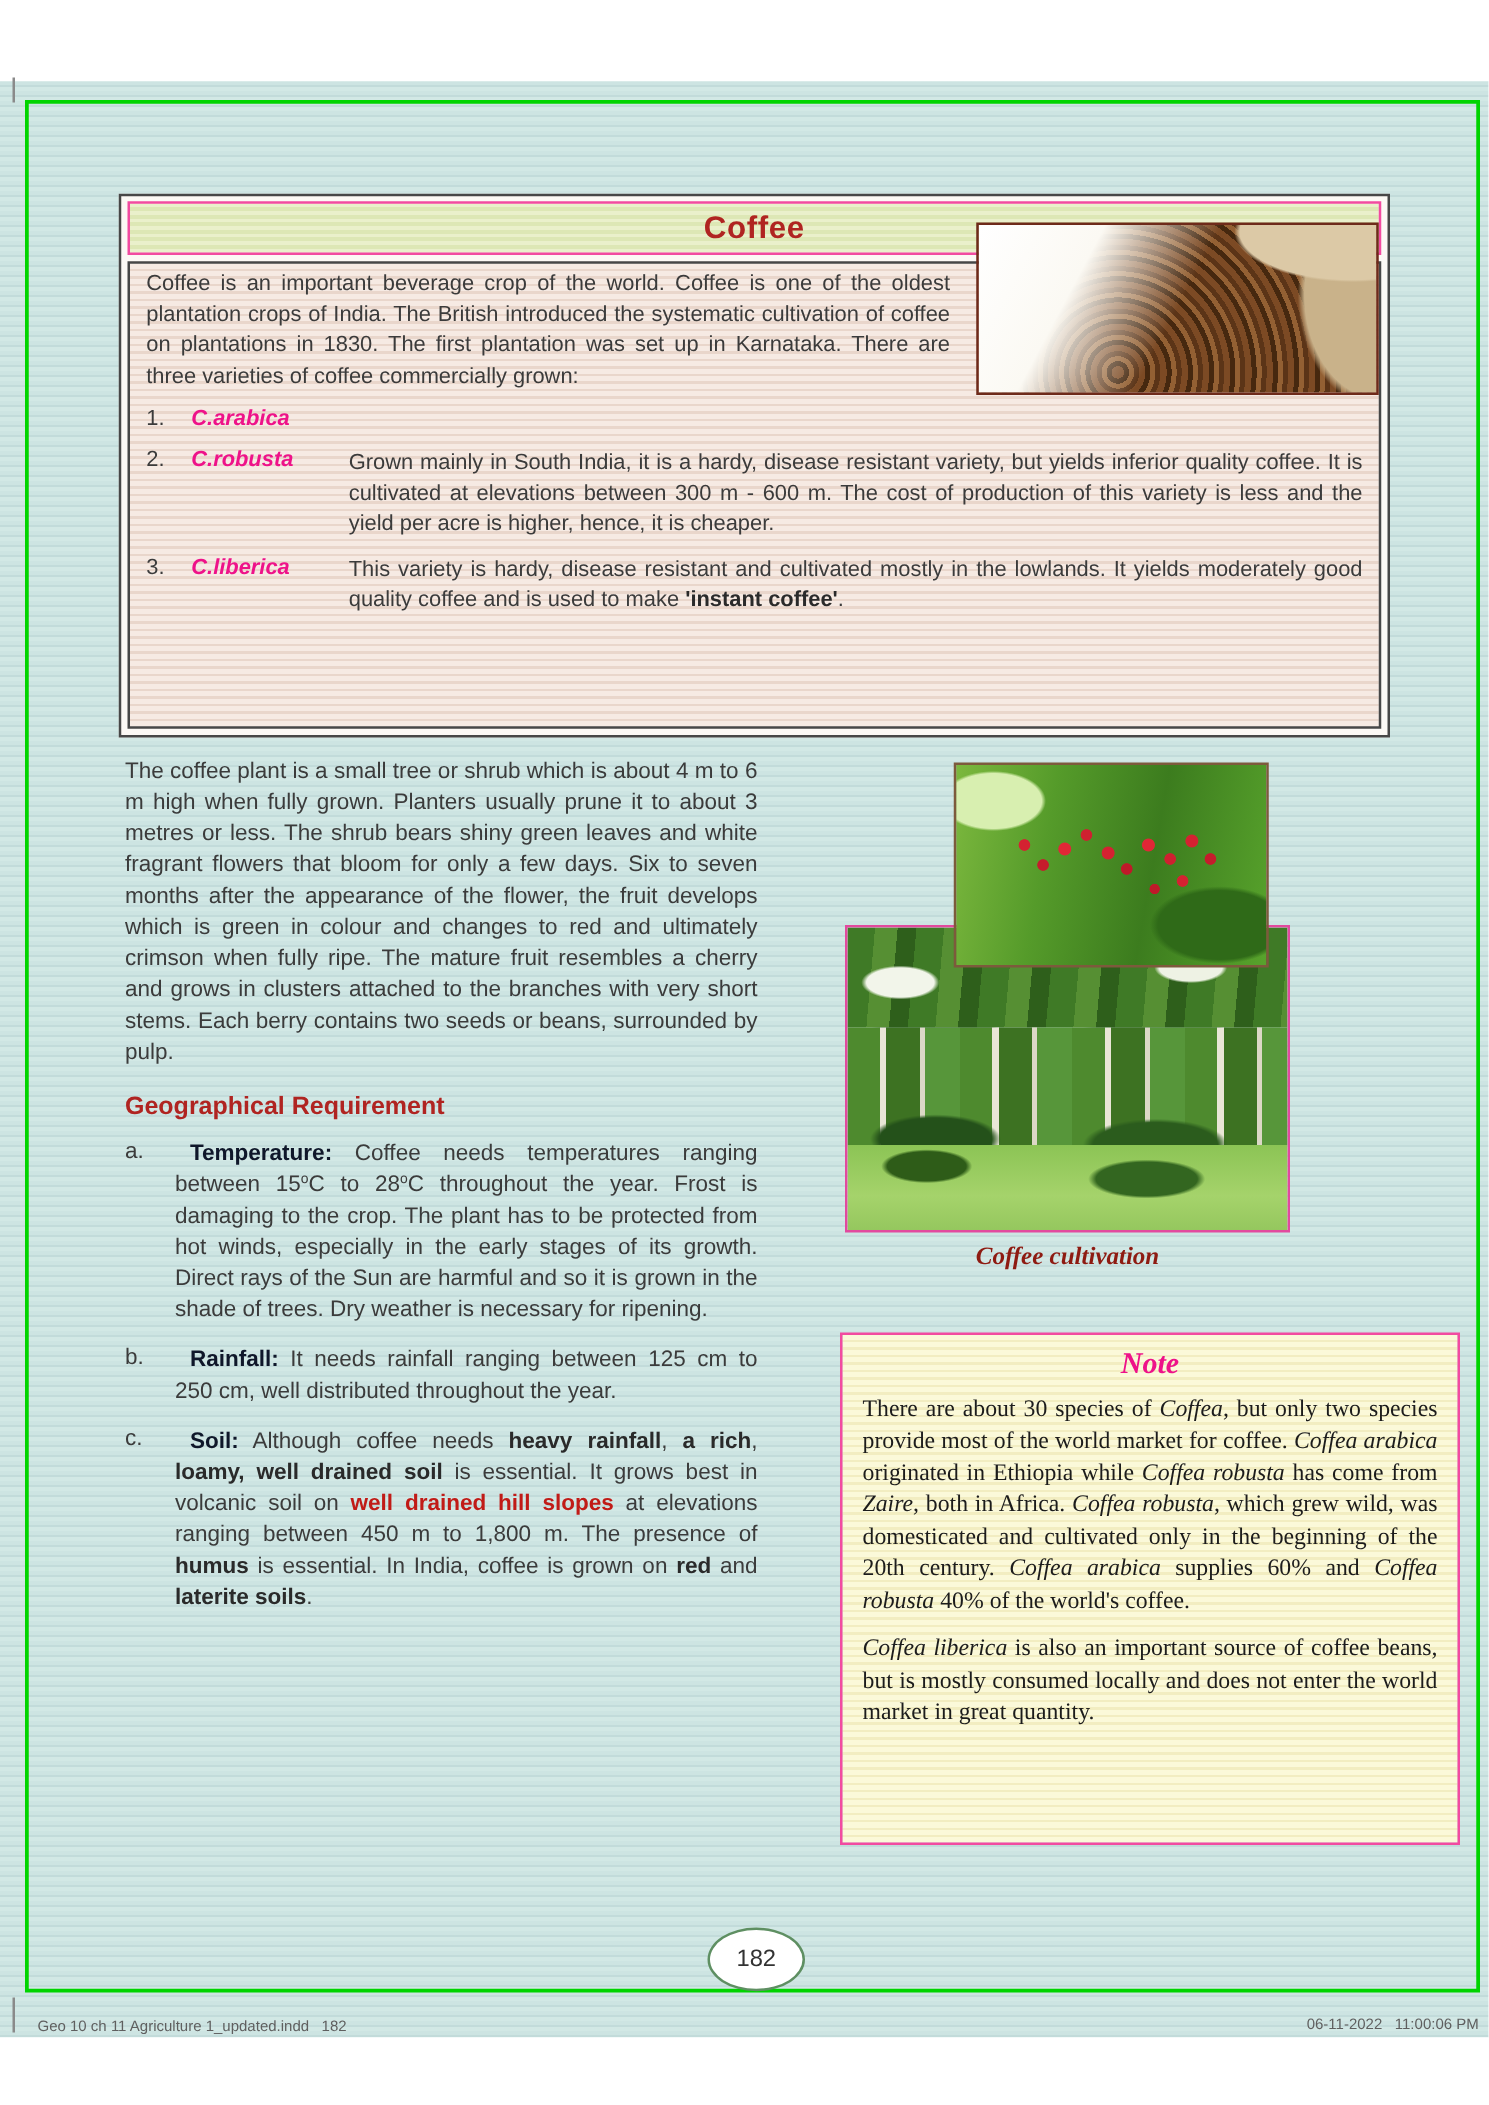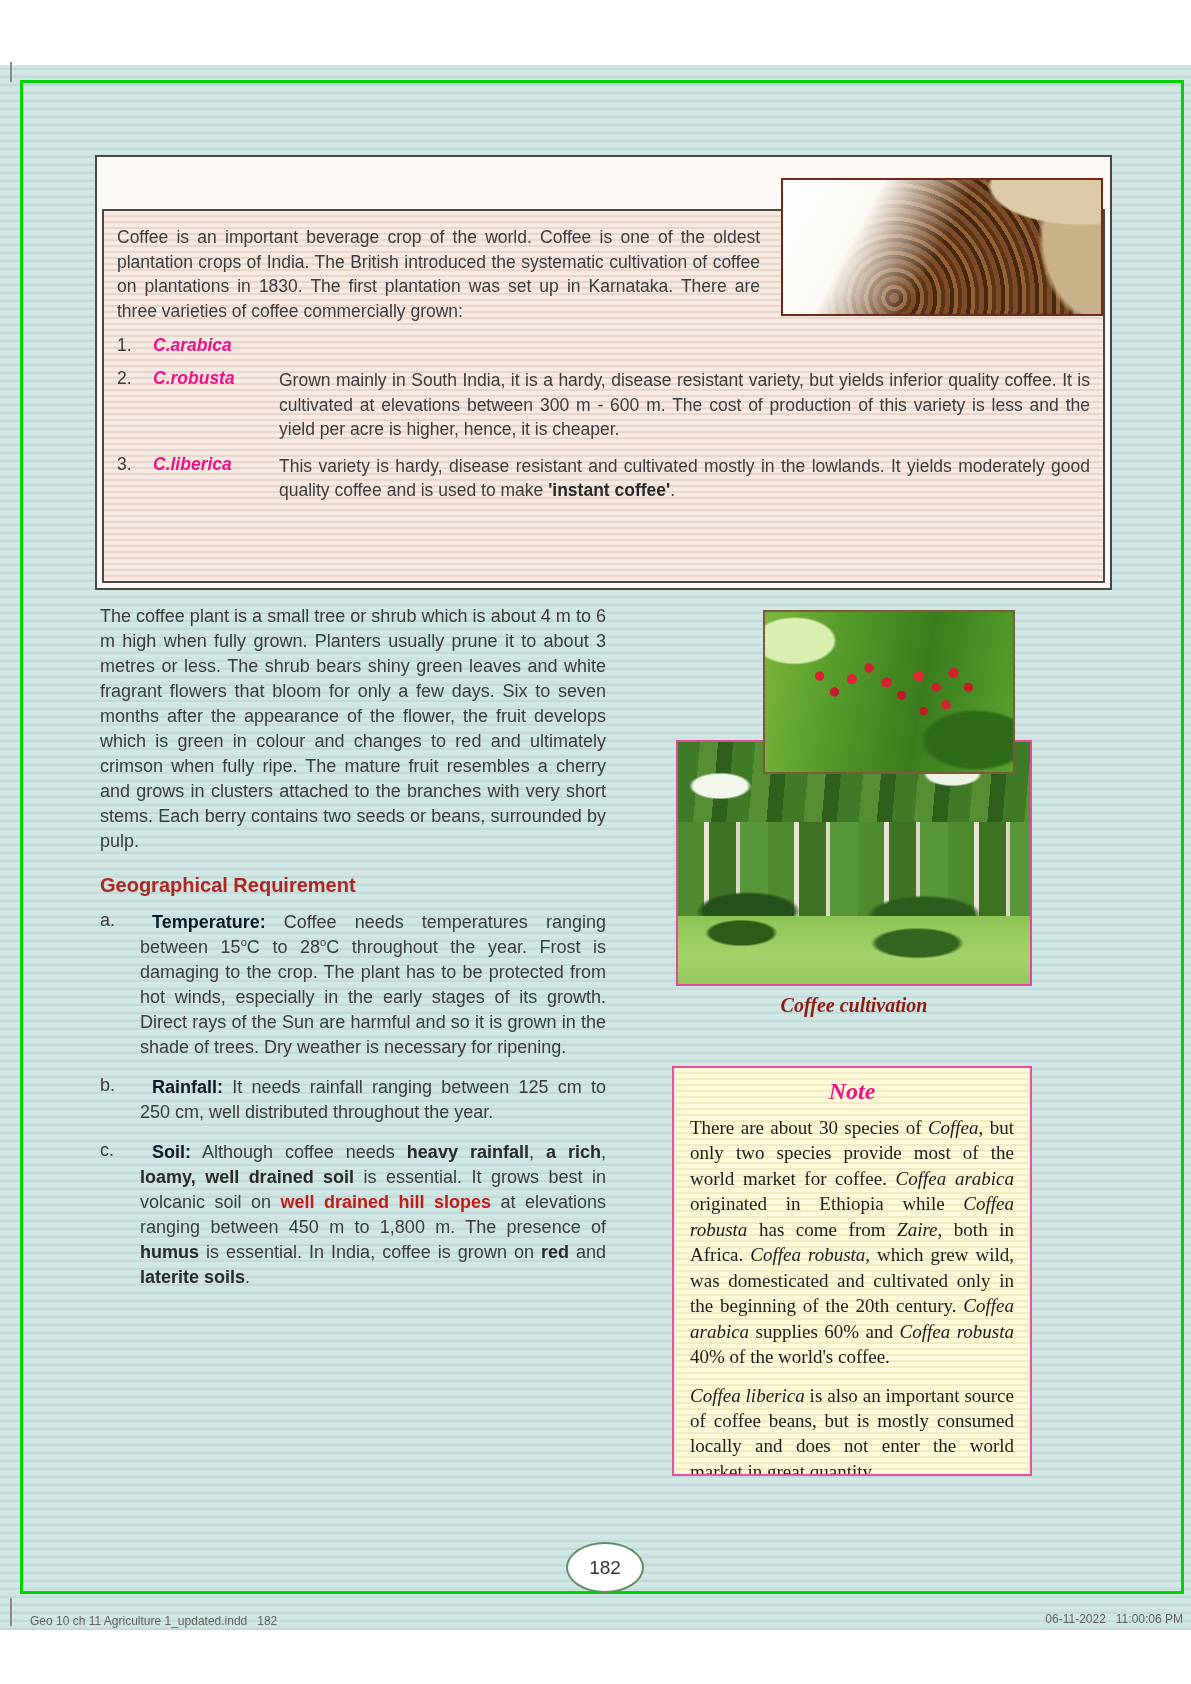--- a/index.html
+++ b/index.html
@@ -18,21 +18,21 @@
   .headbox{position:absolute;left:95px;top:155px;width:1017px;height:435px;
            background:#fcf9f5;border:2px solid #474747;box-sizing:border-box;}
   .titlebar{position:absolute;left:5px;top:4px;right:5px;height:43px;
             border:2px solid #f24ba0;box-sizing:border-box;
             background:repeating-linear-gradient(180deg,#eaf0cb 0 3px,#dde7b5 3px 6px);
             display:flex;align-items:center;justify-content:center;}
   .title-text{font-size:25px;font-weight:bold;color:#b02421;letter-spacing:.5px;}
   .introbox{position:absolute;left:5px;top:52px;right:5px;bottom:5px;
             border:2px solid #474747;box-sizing:border-box;
             background:repeating-linear-gradient(180deg,#f6eae3 0 4px,#e9d6cb 4px 6px);
-            padding:14px 13px;overflow:hidden;}
+            padding:3px 13px;overflow:hidden;}
   .intro-par{font-size:17.5px;line-height:1.4;text-align:justify;color:#3b3b3b;margin:0;}
   .beans-spacer{float:right;width:330px;height:106px;}
   .photo-beans{position:absolute;right:7px;top:21px;width:322px;height:138px;
                border:2px solid #6e2a1a;z-index:6;box-sizing:border-box;
                background:
                  radial-gradient(ellipse 150px 64px at 94% 4%, #dcc9a6 0 60%, rgba(0,0,0,0) 63%),
                  radial-gradient(ellipse 110px 150px at 101% 42%, #c9b28a 0 55%, rgba(0,0,0,0) 60%),
                  linear-gradient(118deg, #ffffff 0%, #fbf9f3 26%, rgba(251,249,243,0) 50%),
                  repeating-radial-gradient(circle at 35% 88%, #7c4a24 0 5px, #46280f 5px 9px, #936033 9px 13px, #5b3417 13px 17px);}
   .variety{display:flex;margin:12px 0 0 0;}
@@ -86,21 +86,21 @@
       repeating-linear-gradient(90deg,#4e8a2e 0 26px,#e9e6d6 26px 31px,#3d7222 31px 58px,#dcd8c6 58px 62px,#57963a 62px 90px);}
   .pl-ground{height:28%;background:
       radial-gradient(ellipse 70px 26px at 18% 25%, #2e5c18 0 45%, rgba(0,0,0,0) 52%),
       radial-gradient(ellipse 90px 30px at 68% 40%, #336620 0 45%, rgba(0,0,0,0) 52%),
       linear-gradient(180deg,#8cc455 0%,#a5d36b 60%,#95c75e 100%);}
   .caption{position:absolute;left:676px;top:994px;width:356px;text-align:center;
            font-family:"Liberation Serif",serif;font-weight:bold;font-style:italic;
            font-size:20px;color:#8e1b12;}
 
   
-  .notebox{position:absolute;left:672px;top:1066px;width:360px;height:410px;
+  .notebox{position:absolute;left:672px;top:1066px;width:496px;height:410px;
            border:2px solid #f24ba0;box-sizing:border-box;
            background:repeating-linear-gradient(180deg,#fbf9d9 0 4px,#f2edc1 4px 6px);
            padding:8px 16px;overflow:hidden;}
   .note-title{text-align:center;font-family:"Liberation Serif",serif;font-weight:bold;
               font-style:italic;font-size:24px;color:#ee1289;margin:2px 0 10px 0;}
   .note-par{font-family:"Liberation Serif",serif;font-size:19px;line-height:1.34;
             text-align:justify;color:#1c1c1c;margin:0 0 13px 0;}
 
   
   .pagenum{position:absolute;left:566px;top:1542px;width:74px;height:47px;background:#ffffff;
@@ -113,20 +113,23 @@
 </head>
 <body>
 
 <div class="page">
   <div class="scan"></div>
   <div class="tick top"></div>
   <div class="tick bottom"></div>
   <div class="frame"></div>
 
   <div class="headbox">
+    <div class="titlebar">
+      <span class="title-text">Coffee</span>
+    </div>
     <div class="introbox">
       <p class="intro-par"><span class="beans-spacer"></span><span><span>Coffee is an important beverage crop of the world. Coffee is one of the oldest plantation crops of India. The British introduced the systematic cultivation of coffee on plantations in 1830. The first plantation was set up in Karnataka. There are three varieties of coffee commercially grown:</span></span></p>
 
       <div class="variety">
         <span class="v-num">1.</span>
         <span class="v-name">C.arabica</span>
       </div>
       <div class="variety">
         <span class="v-num">2.</span>
         <span class="v-name">C.robusta</span>

